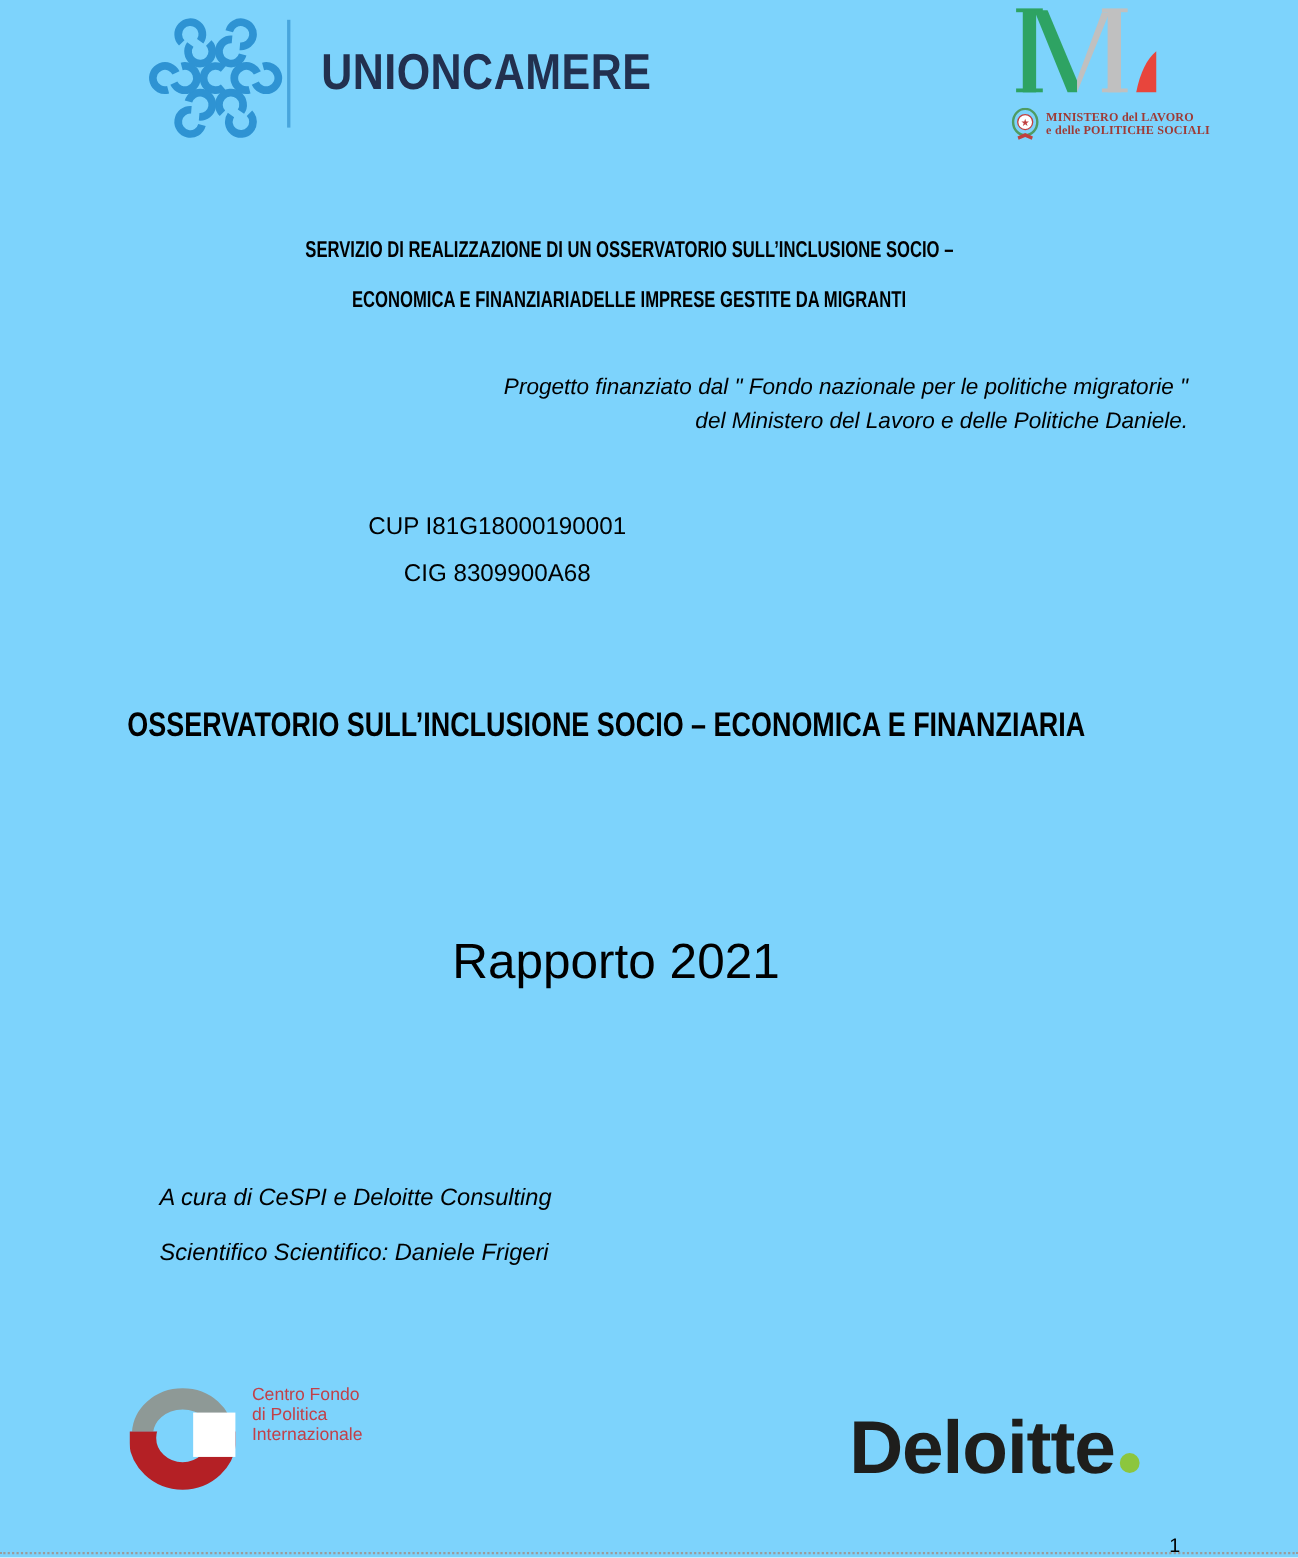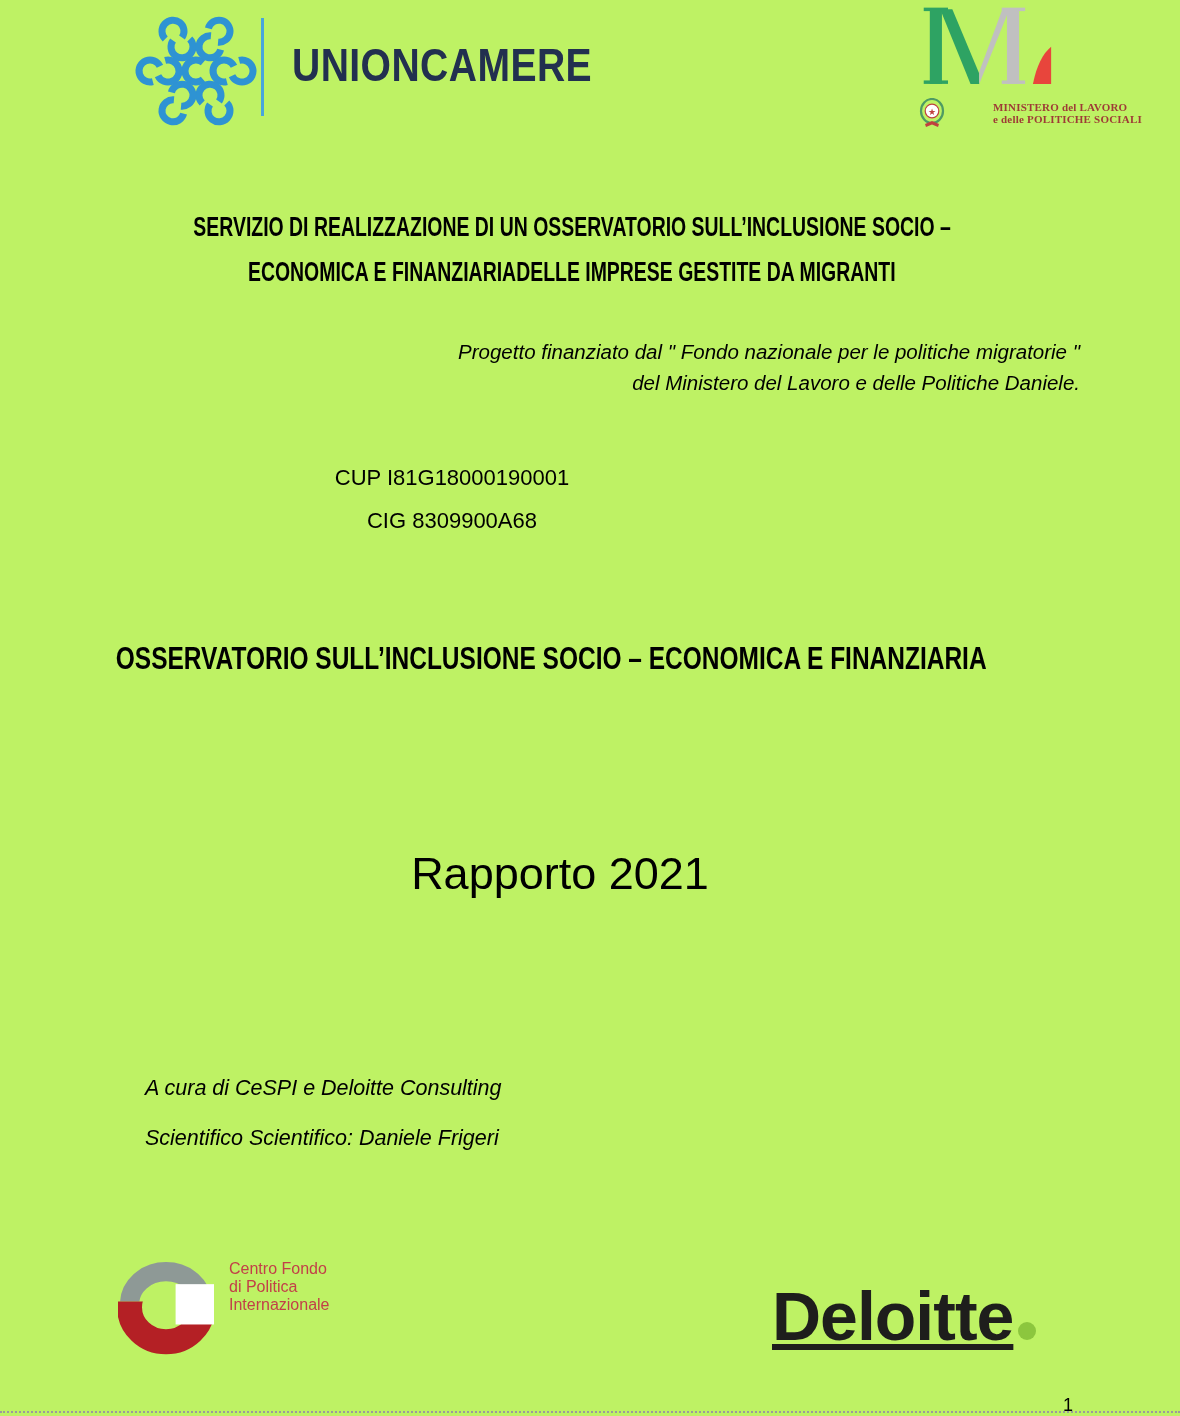--- a/index.html
+++ b/index.html
@@ -1,32 +1,32 @@
 <!DOCTYPE html>
 <html><head>
 <meta charset="utf-8">
 <style>
   html,body{margin:0;padding:0;background:#fff;}
-  .page{position:relative;width:1180px;height:1416px;background:#bef264;overflow:hidden;
+  .page{position:relative;width:1180px;height:1416px;background:#7dd3fc;overflow:hidden;
         font-family:"Liberation Sans",sans-serif;color:#000;}
 
   
   .uc-sym{position:absolute;left:141px;top:12px;overflow:visible;}
   .uc-divider{position:absolute;left:261px;top:18px;width:3px;height:98px;background:#48A5DC;}
   .uc-word{position:absolute;left:292px;top:38px;font-size:46px;font-weight:700;color:#22304F;
            letter-spacing:.5px;white-space:nowrap;}
   .uc-word span{display:inline-block;transform:scaleX(.85);transform-origin:left center;}
 
   .ml-mono{position:absolute;left:922px;top:4px;}
   .ml-bottom{position:absolute;left:919px;top:98px;display:flex;align-items:center;gap:6px;}
   .ml-text{font-family:"Liberation Serif",serif;font-size:11px;font-weight:700;color:#9E3B36;
-           line-height:12.5px;letter-spacing:.2px;white-space:nowrap;margin-left:42px;}
+           line-height:12.5px;letter-spacing:.2px;white-space:nowrap;}
 
   
-  .cline{height:45px;line-height:45px;text-align:center;font-weight:700;font-size:27px;white-space:nowrap;}
+  .cline{height:45px;line-height:45px;text-align:center;font-weight:700;font-size:21px;white-space:nowrap;}
   .cline span{display:inline-block;transform:translateX(-18px) scaleX(.72);transform-origin:center;}
   #service-title{position:absolute;top:205px;left:0;width:1180px;}
 
   #main-title{position:absolute;top:630px;left:0;width:972px;}
   #main-title .cline{height:57px;line-height:57px;font-size:31px;}
   #main-title .cline span{transform:scaleX(.79);}
 
   
   #funding{position:absolute;top:336px;left:0;width:1080px;text-align:right;
            font-style:italic;font-size:20.5px;line-height:31px;}
@@ -44,21 +44,21 @@
 
   
   .cespi-ribbon{position:absolute;left:118px;top:1259px;}
   .cespi-tagline{position:absolute;left:229px;top:1260px;font-size:16px;line-height:18px;
                  color:#C24048;}
   .cespi-word{position:absolute;left:224px;top:1302px;font-family:"Liberation Serif",serif;
               font-size:54px;color:#AF1F24;letter-spacing:1px;}
 
   
   #deloitte{position:absolute;left:772px;top:1280px;font-size:68px;line-height:72px;
-            font-weight:700;letter-spacing:-1px;color:#1E1E1C;white-space:nowrap;text-decoration:underline;}
+            font-weight:700;letter-spacing:-1px;color:#1E1E1C;white-space:nowrap;}
   #deloitte .dot{display:inline-block;width:18px;height:18px;border-radius:50%;
                  background:#8CC63E;margin-left:5px;}
 
   
   #page-break{position:absolute;left:0;top:1411px;width:1180px;border-top:2px dotted #9b9b9b;}
   #page-num{position:absolute;left:1063px;top:1395px;font-size:18px;}
 </style>
 </head>
 <body>
 

